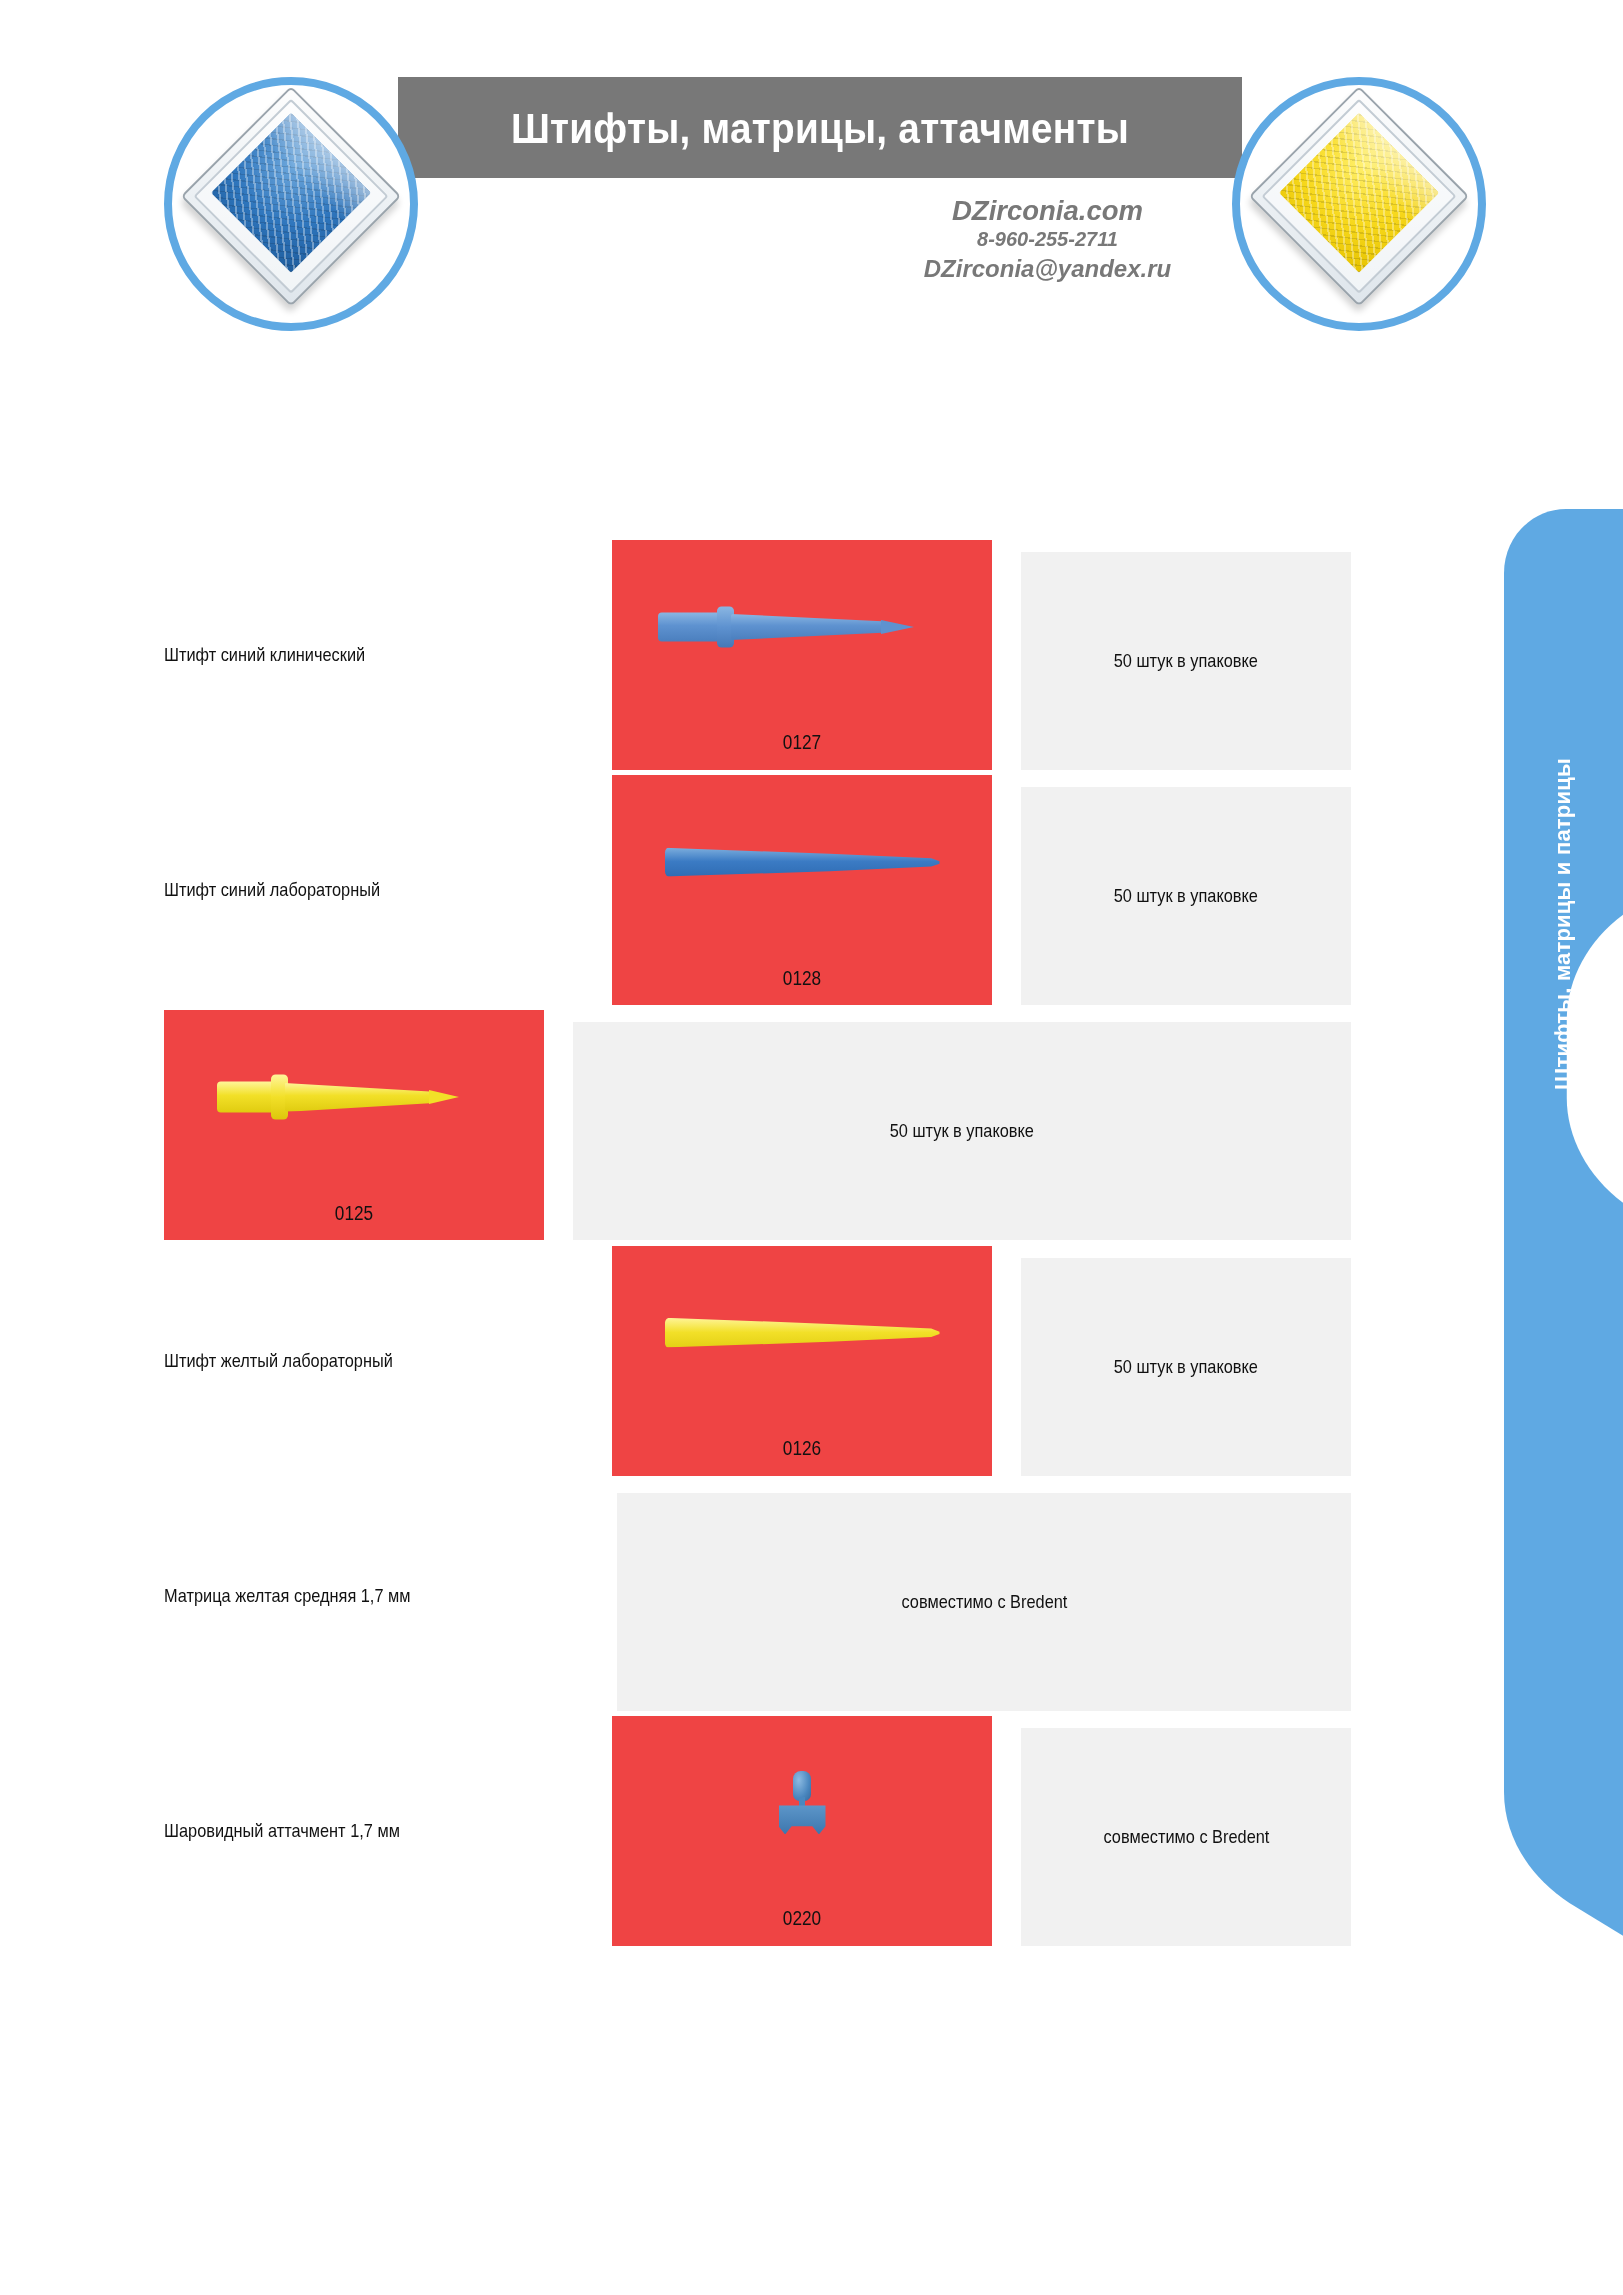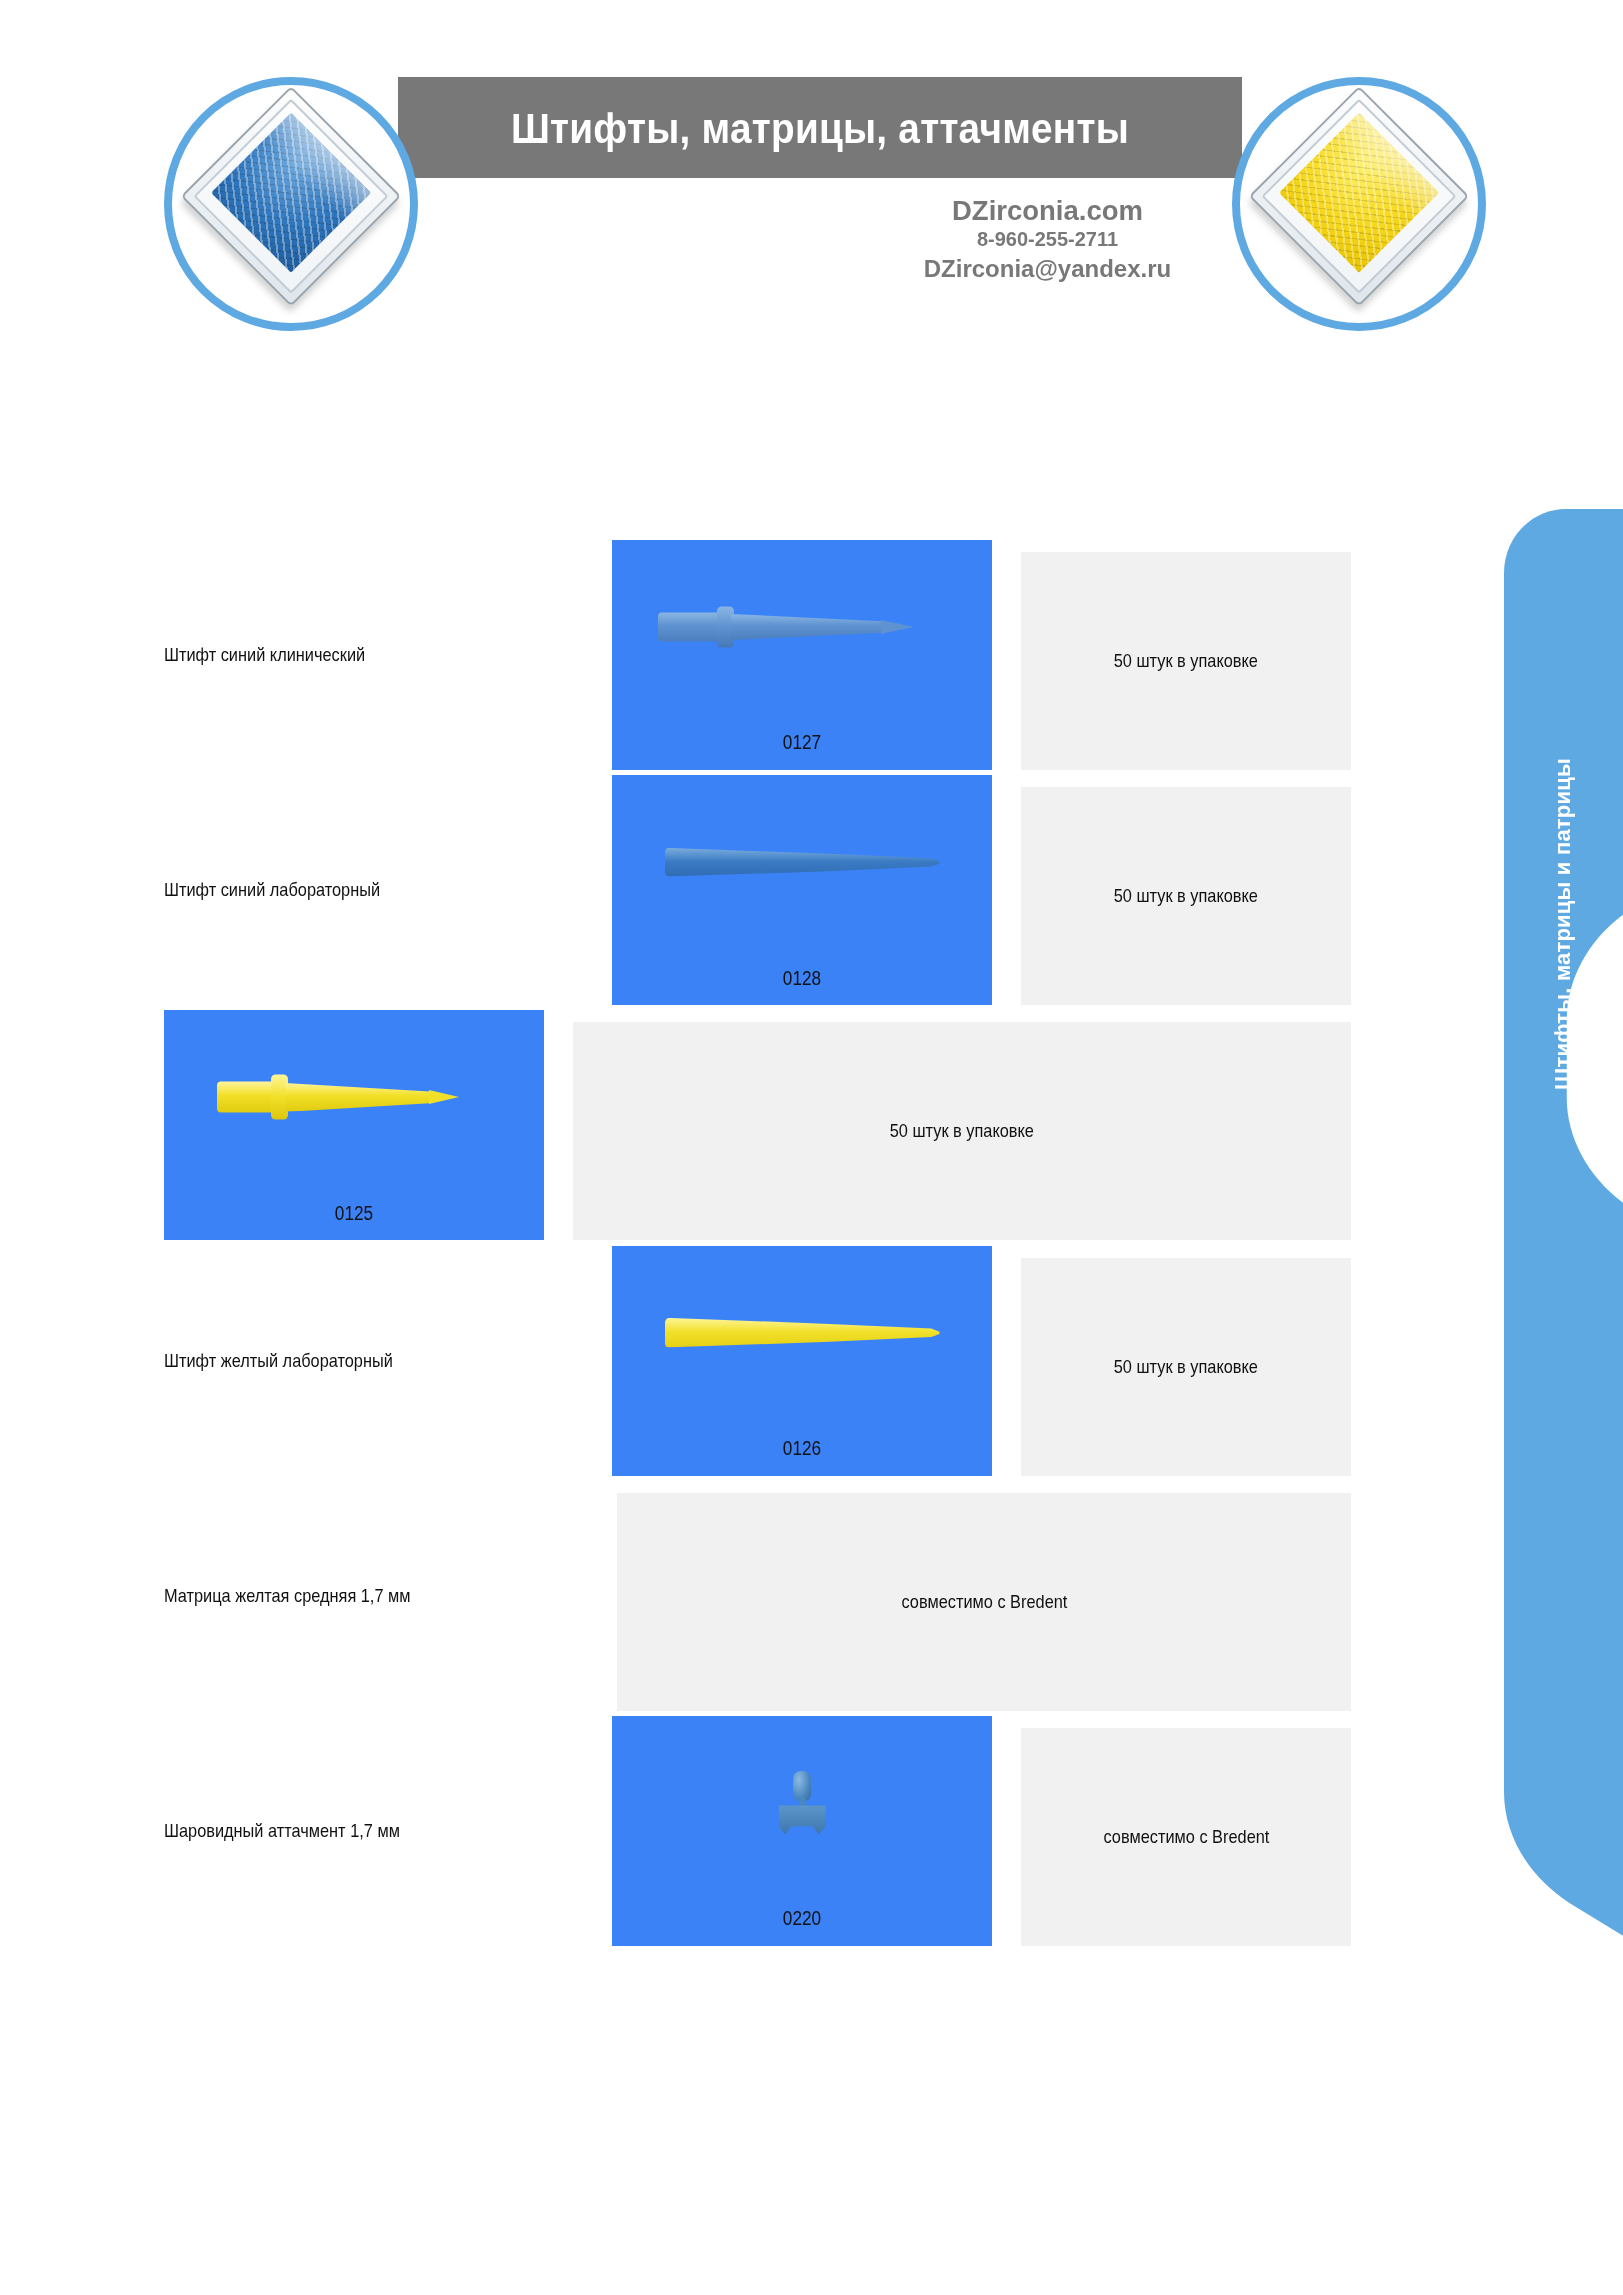--- a/index.html
+++ b/index.html
@@ -105,20 +105,21 @@
   }
 
   #contact-block {
     position: absolute;
     left: 851px;
     top: 196px;
     width: 393px;
     text-align: center;
     color: #787878;
     z-index: 3;
+    font-style: italic;
   }
   #contact-site  { font-size: 27.5px; font-weight: bold; line-height: 1.1; }
   #contact-phone { font-size: 20px; font-weight: bold; line-height: 1.35; }
   #contact-mail  { font-size: 24px; font-weight: bold; line-height: 1.35; }
 
   
   #side-tab {
     position: absolute;
     left: 1504px;
     top: 509px;
@@ -173,21 +174,21 @@
   .cell-label span {
     font-size: 19px;
     color: #111111;
     transform: scaleX(0.86);
     transform-origin: left center;
     white-space: nowrap;
   }
   .cell-image {
     width: 380px;
     flex: 0 0 380px;
-    background: #3b82f6;
+    background: #ef4444;
     position: relative;
   }
   .cell-note {
     flex: 1 1 auto;
     background: #f1f1f1;
     margin-left: 5.2px;
     display: flex;
     align-items: center;
     justify-content: center;
     margin-top: 12px;

